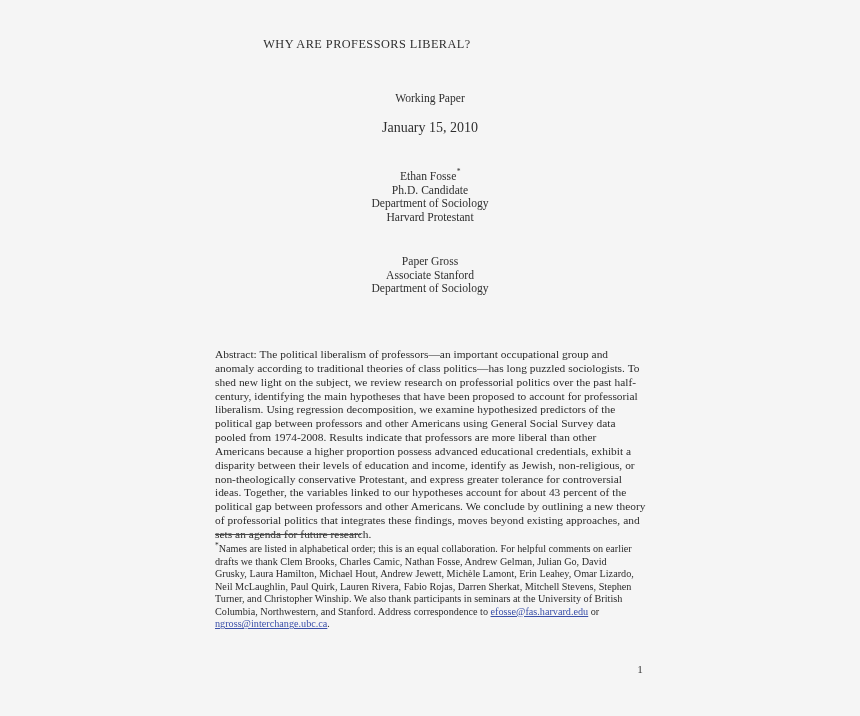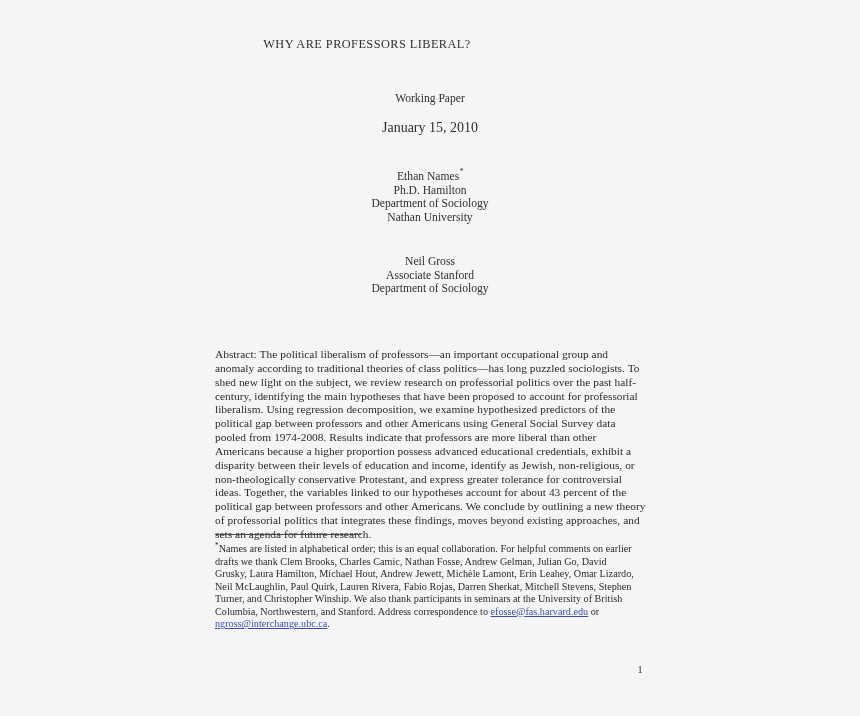--- a/index.html
+++ b/index.html
@@ -142,29 +142,29 @@
 <div class="page">
 
   <div class="title">WHY ARE PROFESSORS LIBERAL?</div>
 
   <div class="working-paper">Working Paper</div>
 
   <div class="paper-date">January 15, 2010</div>
 
   <div class="author-block first">
     <div>
-      <span class="author-name">Ethan Names</span><span class="fn-marker">*</span>
+      <span class="author-name">Ethan Fosse</span><span class="fn-marker">*</span>
     </div>
-    <div>Ph.D. Hamilton</div>
+    <div>Ph.D. Candidate</div>
     <div>Department of Sociology</div>
-    <div>Nathan University</div>
+    <div>Harvard Protestant</div>
   </div>
 
   <div class="author-block second">
-    <div>Neil Gross</div>
+    <div>Paper Gross</div>
     <div>Associate Stanford</div>
     <div>Department of Sociology</div>
   </div>
 
   <div class="abstract">Abstract: The political liberalism of professors—an important occupational group and anomaly according to traditional theories of class politics—has long puzzled sociologists. To shed new light on the subject, we review research on professorial politics over the past half-century, identifying the main hypotheses that have been proposed to account for professorial liberalism. Using regression decomposition, we examine hypothesized predictors of the political gap between professors and other Americans using General Social Survey data pooled from 1974-2008. Results indicate that professors are more liberal than other Americans because a higher proportion possess advanced educational credentials, exhibit a disparity between their levels of education and income, identify as Jewish, non-religious, or non-theologically conservative Protestant, and express greater tolerance for controversial ideas. Together, the variables linked to our hypotheses account for about 43 percent of the political gap between professors and other Americans. We conclude by outlining a new theory of professorial politics that integrates these findings, moves beyond existing approaches, and sets an agenda for future research.</div>
 
   <div class="fn-rule"></div>
 
   <div class="footnote"><span class="fn-star">*</span><span>Names are listed in alphabetical order; this is an equal collaboration. For helpful comments on earlier drafts we thank Clem Brooks, Charles Camic, Nathan Fosse, Andrew Gelman, Julian Go, David Grusky, Laura Hamilton, Michael Hout, Andrew Jewett, Michèle Lamont, Erin Leahey, Omar Lizardo, Neil McLaughlin, Paul Quirk, Lauren Rivera, Fabio Rojas, Darren Sherkat, Mitchell Stevens, Stephen Turner, and Christopher Winship. We also thank participants in seminars at the University of British Columbia, Northwestern, and Stanford. Address correspondence to </span><a href="#">efosse@fas.harvard.edu</a><span> or </span><a href="#">ngross@interchange.ubc.ca</a><span>.</span></div>
 

